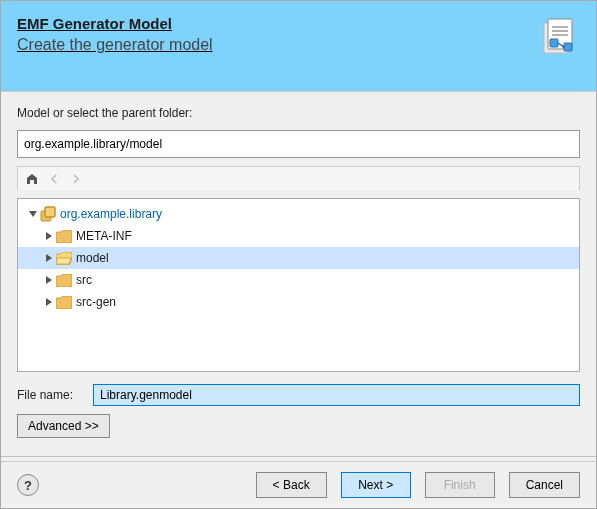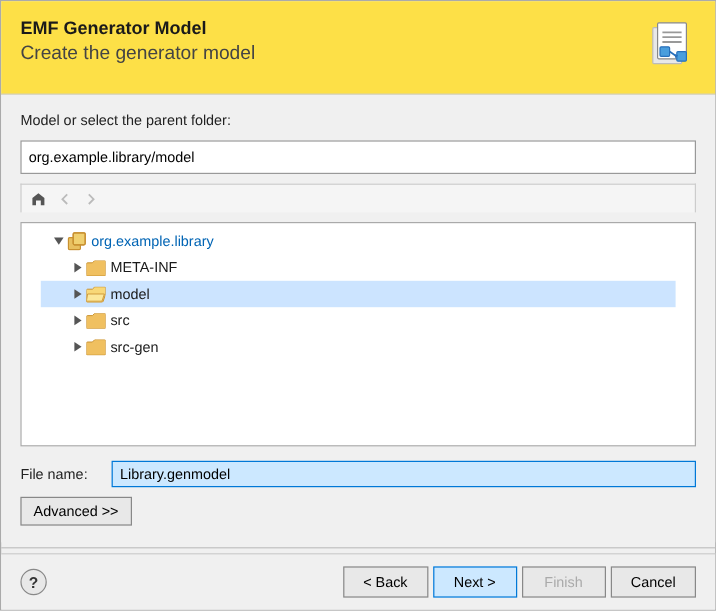--- a/index.html
+++ b/index.html
@@ -17,27 +17,28 @@
       width: 597px;
       height: 509px;
       background: #f0f0f0;
       display: flex;
       flex-direction: column;
       border: 1px solid #aaa;
     }
 
     
     .header {
-      background: #fde047;
-      padding: 14px 16px 15px 16px;
+      background: #7dd3fc;
+      padding: 14px 16px 28px 16px;
       display: flex;
       justify-content: space-between;
       align-items: flex-start;
       border-bottom: 1px solid #ccc;
       min-height: 72px;
+      text-decoration: underline;
     }
     .header-text { display: flex; flex-direction: column; gap: 4px; }
     .header-title {
       font-size: 15px;
       font-weight: bold;
       color: #1a1a1a;
     }
     .header-subtitle {
       font-size: 16px;
       color: #444;
@@ -106,21 +107,21 @@
       background: white;
       flex: 1;
       overflow: hidden;
       position: relative;
       min-height: 120px;
     }
     .tree-scroll {
       height: 100%;
       overflow-y: auto;
       overflow-x: hidden;
-      padding: 4px 16px;
+      padding: 4px 0;
     }
     .tree-scroll::-webkit-scrollbar { width: 14px; }
     .tree-scroll::-webkit-scrollbar-track { background: #f5f5f5; border-left: 1px solid #ddd; }
     .tree-scroll::-webkit-scrollbar-thumb { background: #c0c0c0; border: 2px solid #f5f5f5; }
 
     .tree-item {
       display: flex;
       align-items: center;
       padding: 2px 4px;
       cursor: pointer;
@@ -192,21 +193,21 @@
     
     .footer {
       display: flex;
       align-items: center;
       justify-content: space-between;
       padding: 10px 16px;
       background: #f0f0f0;
       border-top: 1px solid #ccc;
     }
     .footer-left { display: flex; align-items: center; }
-    .footer-right { display: flex; gap: 4px; }
+    .footer-right { display: flex; gap: 14px; }
 
     .help-btn {
       width: 22px;
       height: 22px;
       border-radius: 50%;
       border: 1px solid #888;
       background: #e8e8e8;
       cursor: pointer;
       display: flex;
       align-items: center;

